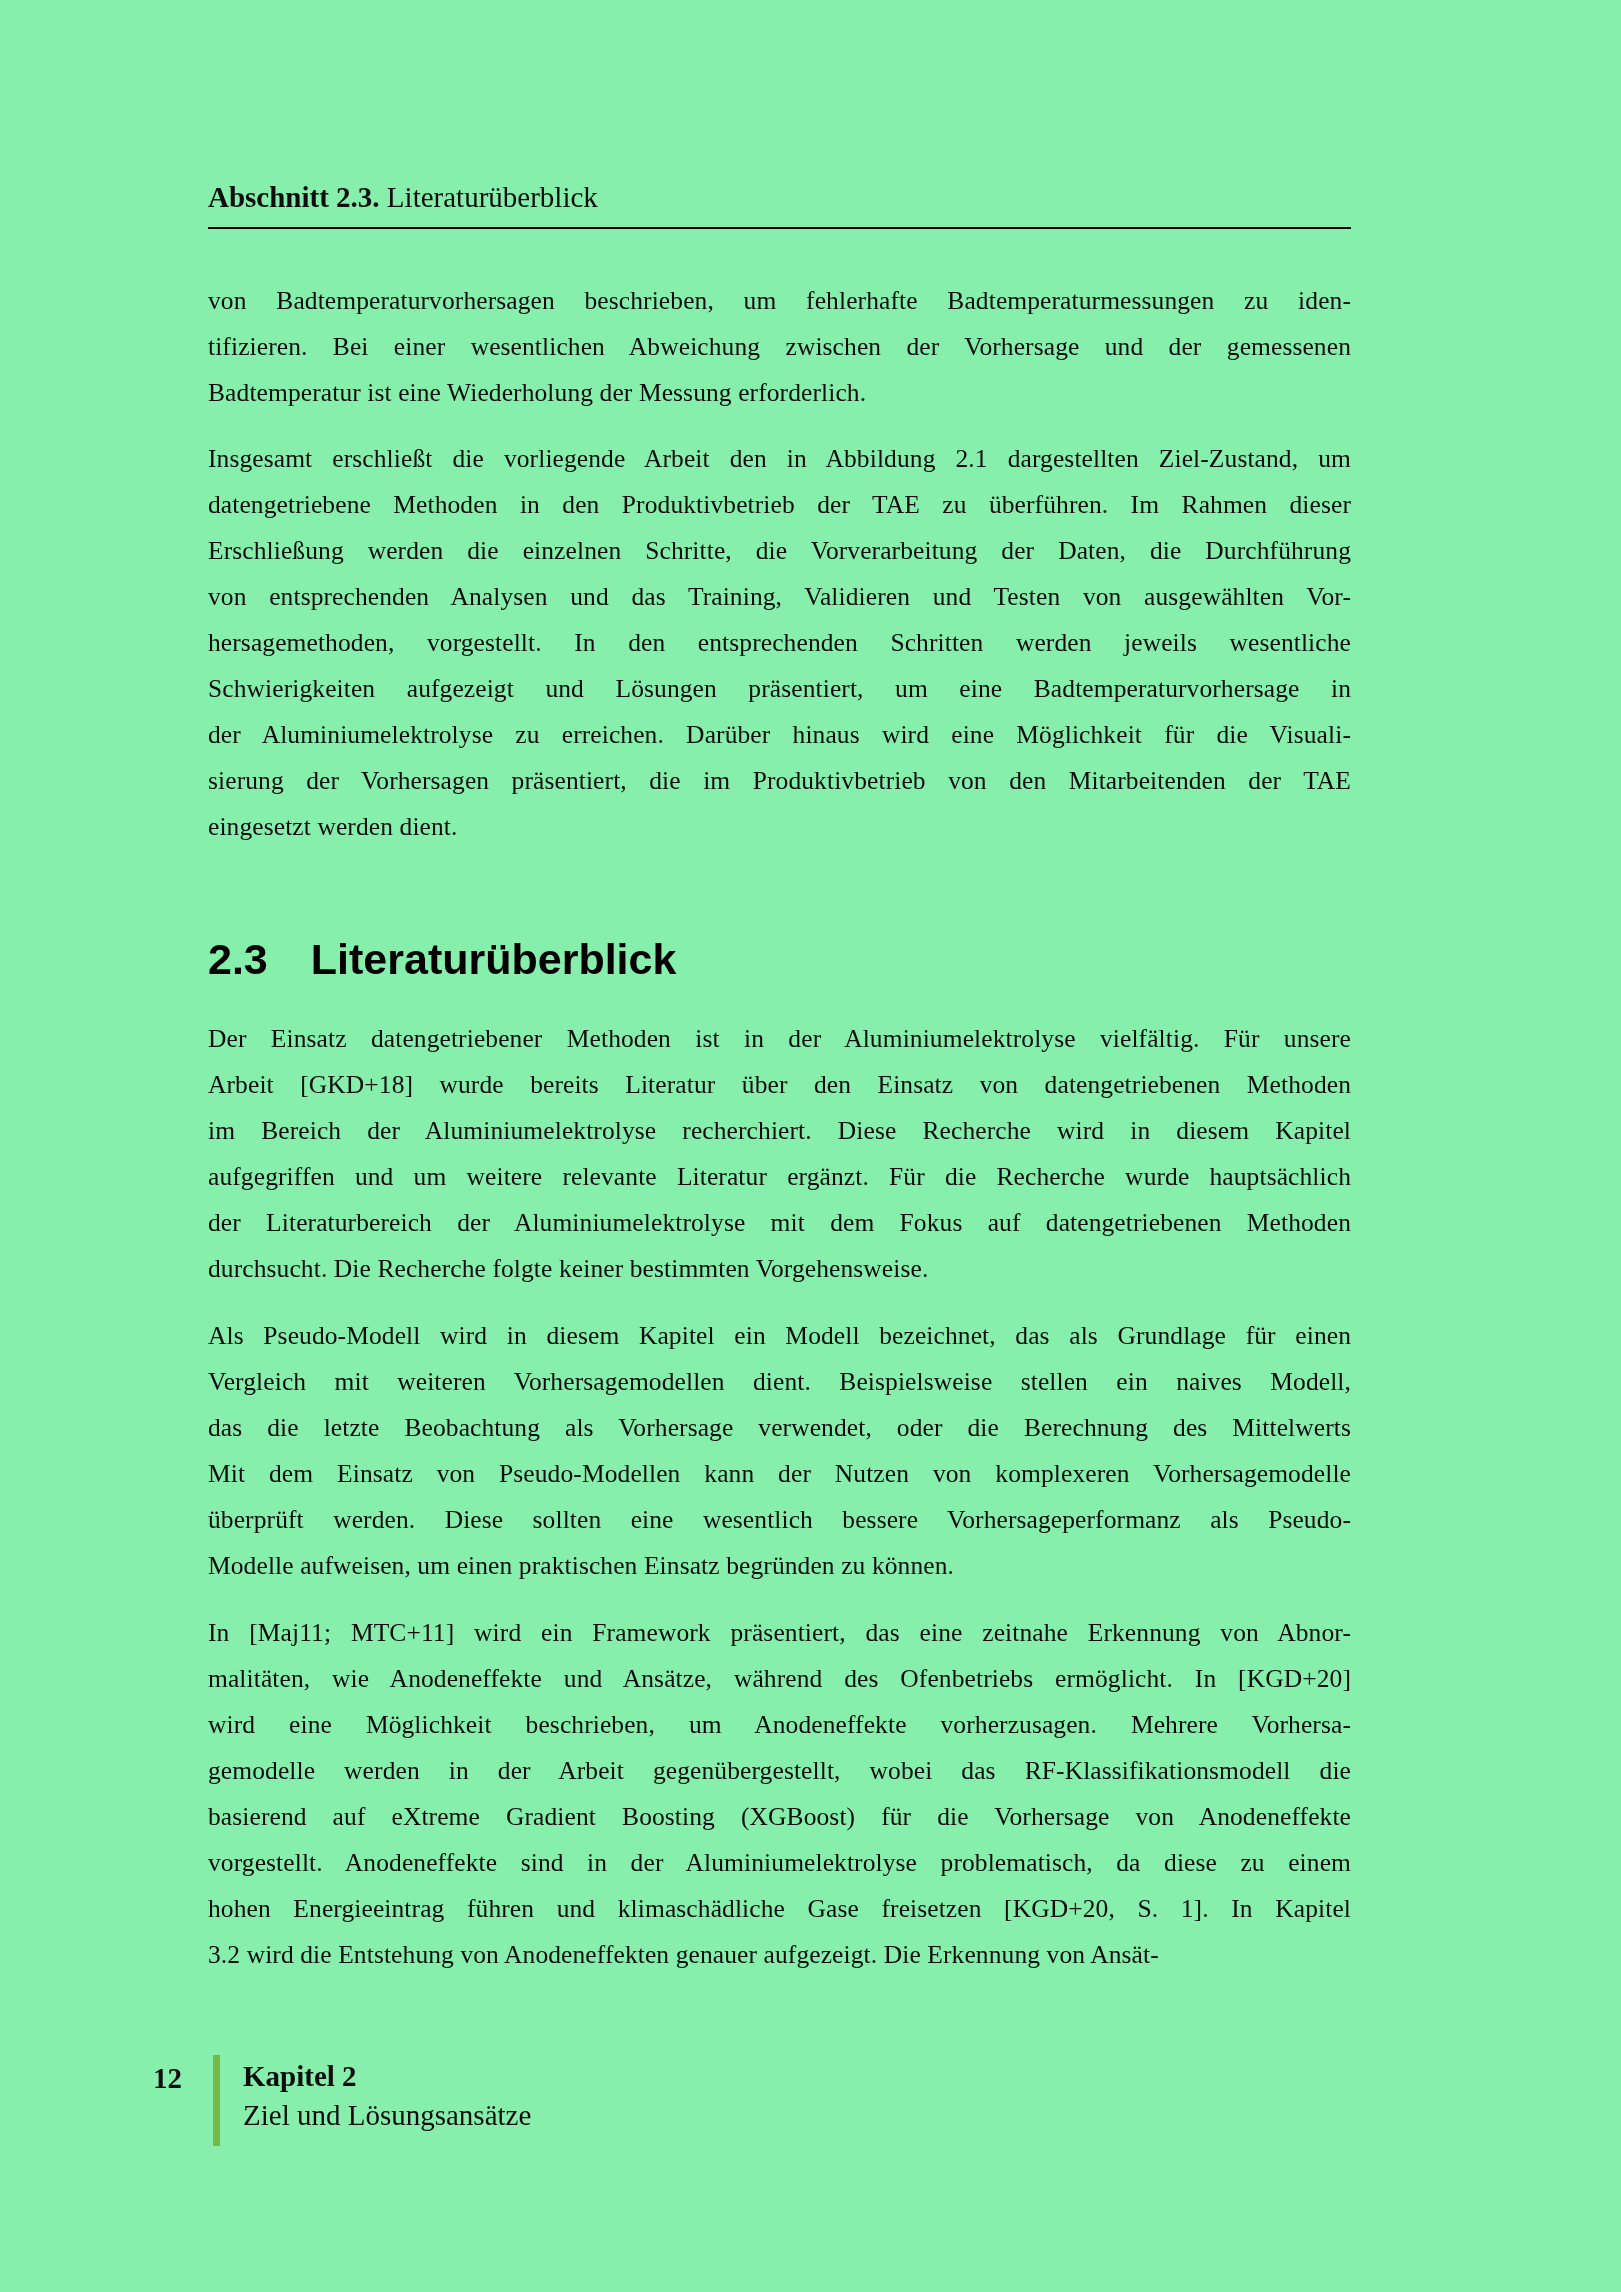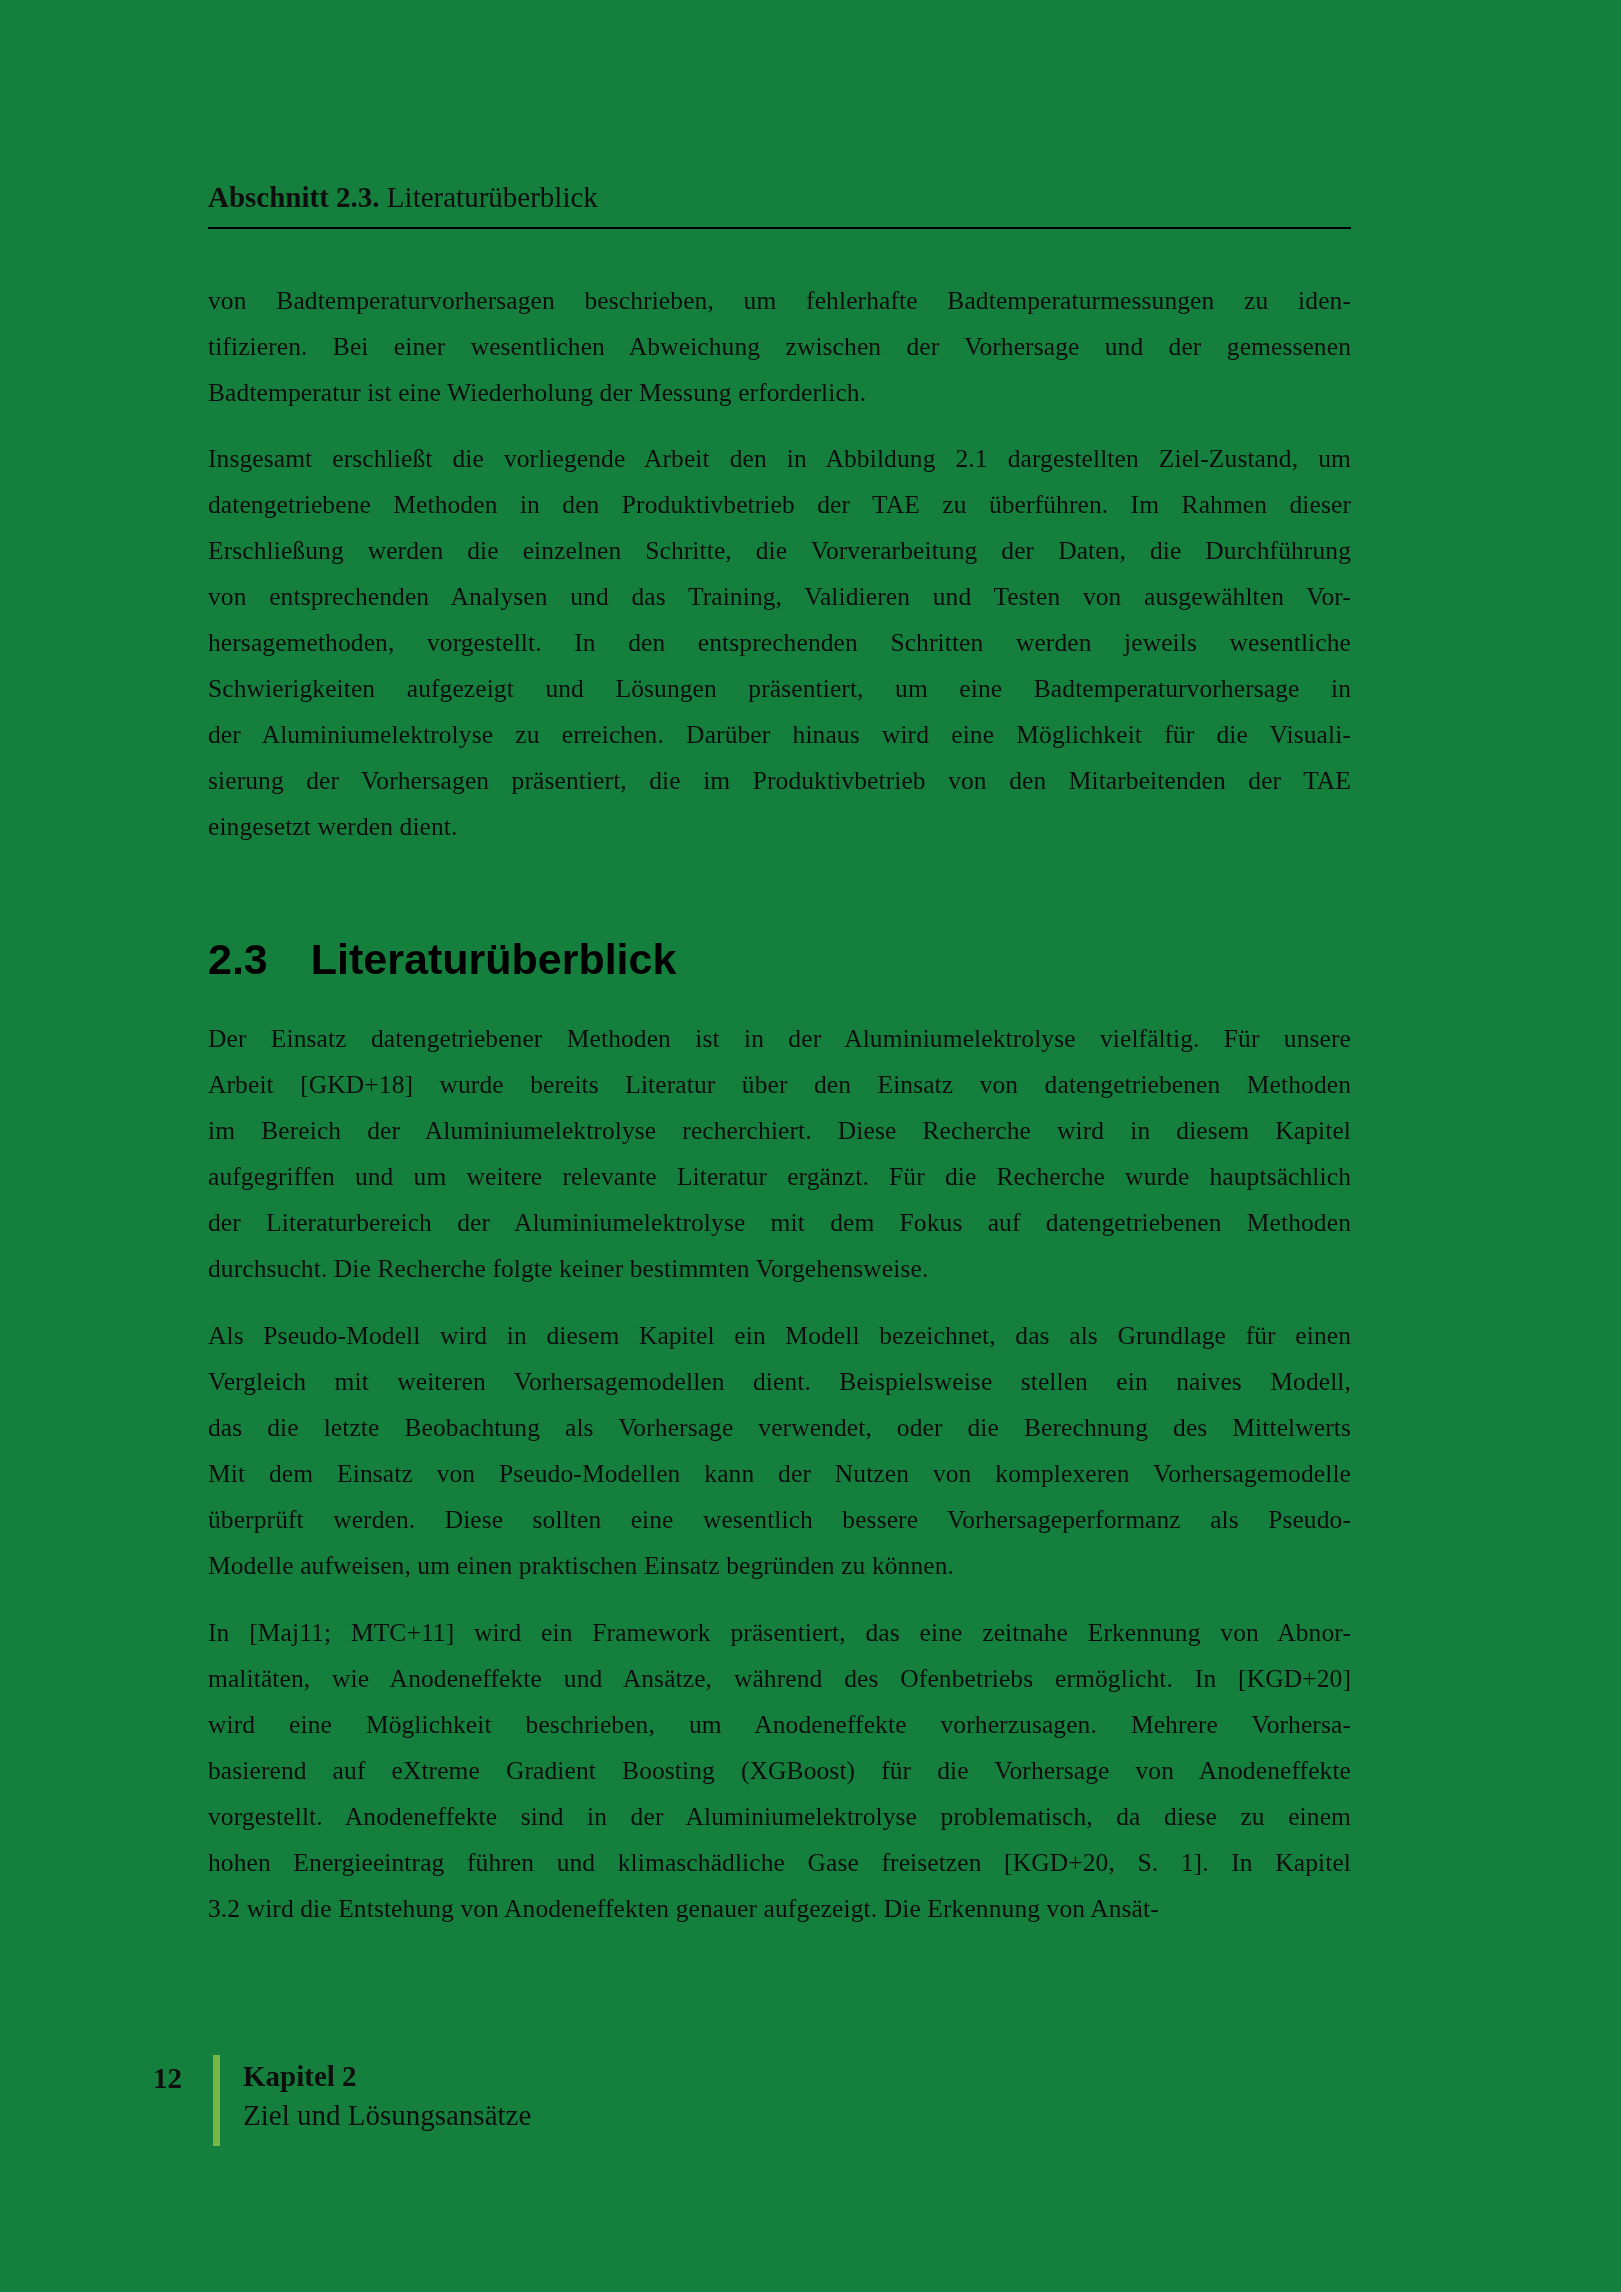--- a/index.html
+++ b/index.html
@@ -9,21 +9,21 @@
     width: 1621px;
     height: 2293px;
     font-family: "Liberation Serif", serif;
     color: #0e0e0e;
     -webkit-font-smoothing: antialiased;
   }
   .page {
     position: relative;
     width: 1621px;
     height: 2293px;
-    background: #15803d;
+    background: #86efac;
     overflow: hidden;
   }
   .text-column {
     position: absolute;
     left: 208px;
     top: 0;
     width: 1143px;
   }
   
   .running-head {
@@ -133,20 +133,21 @@
           <div class="pline">Vergleich mit weiteren Vorhersagemodellen dient. Beispielsweise stellen ein naives Modell,</div>
           <div class="pline">das die letzte Beobachtung als Vorhersage verwendet, oder die Berechnung des Mittelwerts</div>
           <div class="pline">Mit dem Einsatz von Pseudo-Modellen kann der Nutzen von komplexeren Vorhersagemodelle</div>
           <div class="pline">überprüft werden. Diese sollten eine wesentlich bessere Vorhersageperformanz als Pseudo-</div>
           <div class="pline last">Modelle aufweisen, um einen praktischen Einsatz begründen zu können.</div>
         </div>
         <div class="para">
           <div class="pline">In [Maj11; MTC+11] wird ein Framework präsentiert, das eine zeitnahe Erkennung von Abnor-</div>
           <div class="pline">malitäten, wie Anodeneffekte und Ansätze, während des Ofenbetriebs ermöglicht. In [KGD+20]</div>
           <div class="pline">wird eine Möglichkeit beschrieben, um Anodeneffekte vorherzusagen.  Mehrere Vorhersa-</div>
+          <div class="pline">gemodelle werden in der Arbeit gegenübergestellt, wobei das RF-Klassifikationsmodell die</div>
           <div class="pline">basierend auf eXtreme Gradient Boosting (XGBoost) für die Vorhersage von Anodeneffekte</div>
           <div class="pline">vorgestellt. Anodeneffekte sind in der Aluminiumelektrolyse problematisch, da diese zu einem</div>
           <div class="pline">hohen Energieeintrag führen und klimaschädliche Gase freisetzen [KGD+20, S. 1]. In Kapitel</div>
           <div class="pline last">3.2 wird die Entstehung von Anodeneffekten genauer aufgezeigt. Die Erkennung von Ansät-</div>
         </div>
       </div>
 
   </div>
 
   <div class="footer-page-num">12</div>

